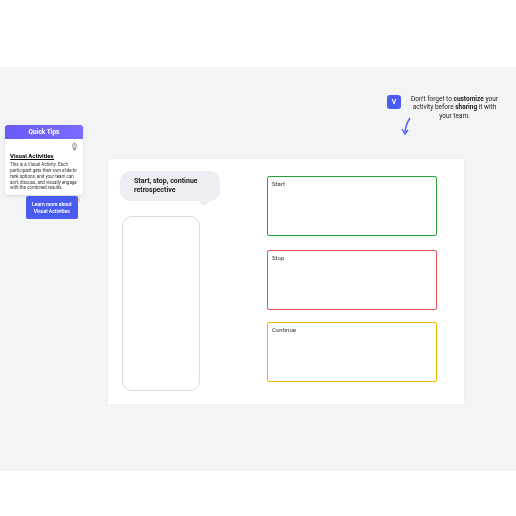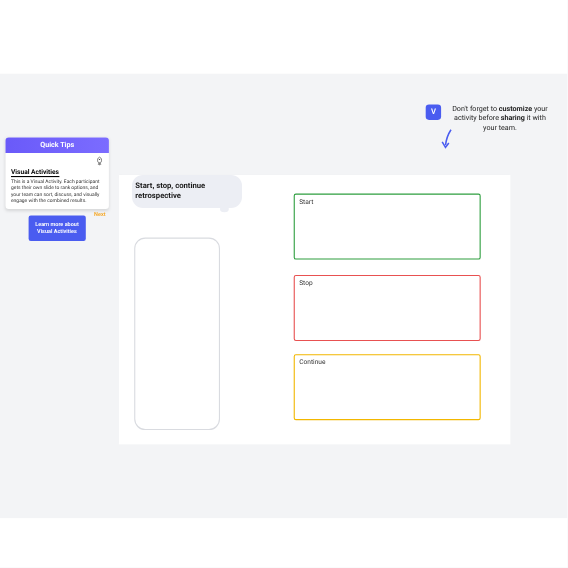--- a/index.html
+++ b/index.html
@@ -52,21 +52,21 @@
     top: 67px;
     left: 0;
     right: 0;
     bottom: 45px;
     background: #f3f4f6;
   }
   .tips-panel {
     position: absolute;
     top: 125px;
     left: 5px;
-    width: 94px;
+    width: 78px;
     background: #fff;
     border-radius: 3px;
     box-shadow: 0 1px 3px rgba(0,0,0,0.12);
     overflow: visible;
   }
   .tips-header {
     background: linear-gradient(90deg, #6a5af9, #7b6cff);
     color: #fff;
     font-size: 6.5px;
     font-weight: 700;
@@ -122,25 +122,25 @@
     position: absolute;
     top: 159px;
     left: 108px;
     width: 356px;
     height: 245px;
     background: #fff;
     box-shadow: 0 0 2px rgba(0,0,0,0.06);
   }
   .title-bubble {
     position: absolute;
-    top: 0;
+    top: 12px;
     left: 12px;
     background: #eceef4;
     border-radius: 10px;
-    padding: 6px 3px;
+    padding: 6px 14px;
     font-size: 7px;
     font-weight: 700;
     color: #1a1a1a;
     line-height: 1.3;
     max-width: 100px;
   }
   .title-bubble:after {
     content: "";
     position: absolute;
     bottom: -4px;

